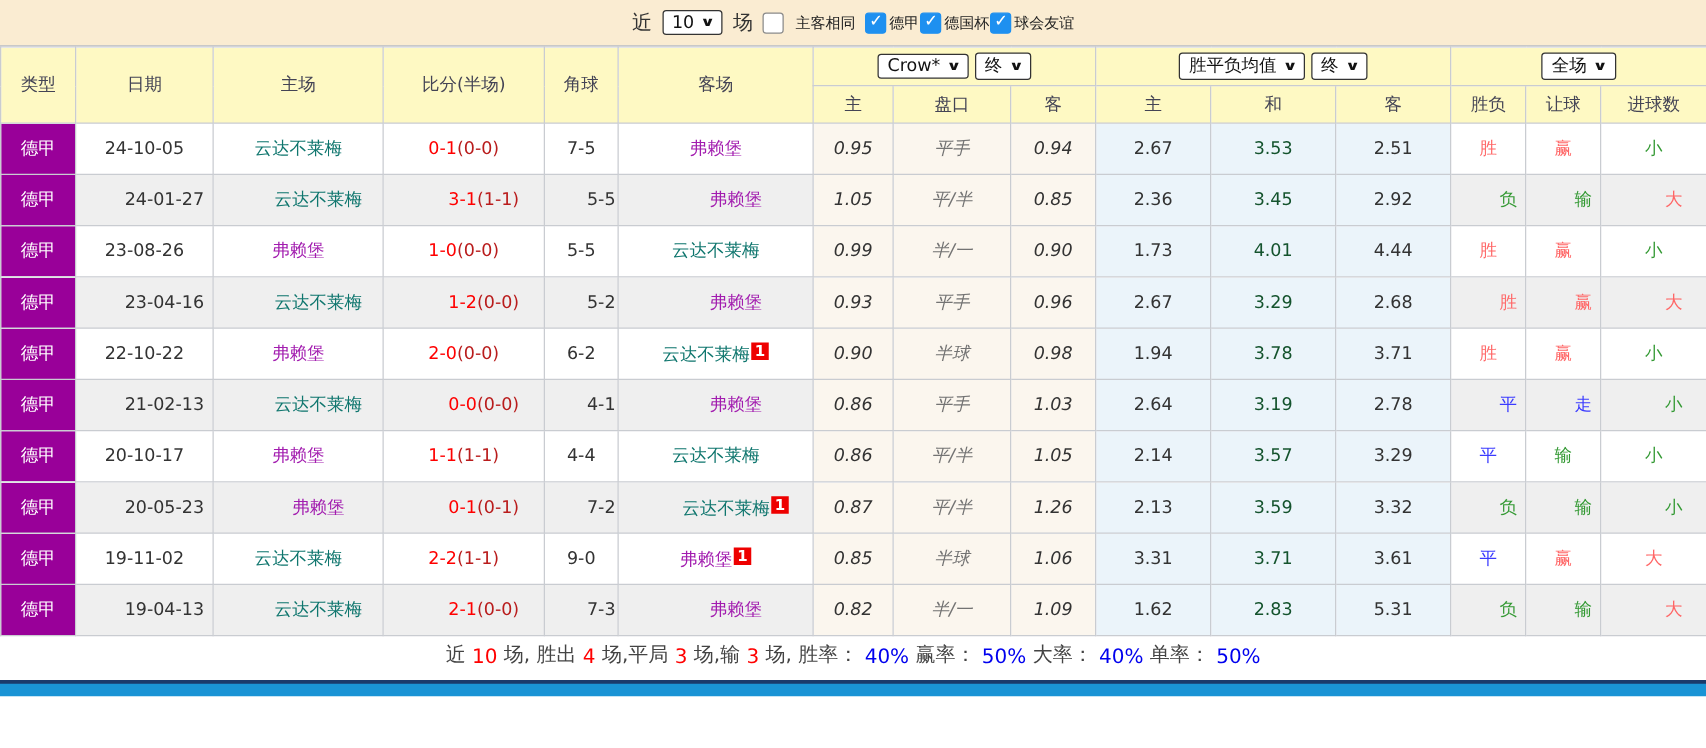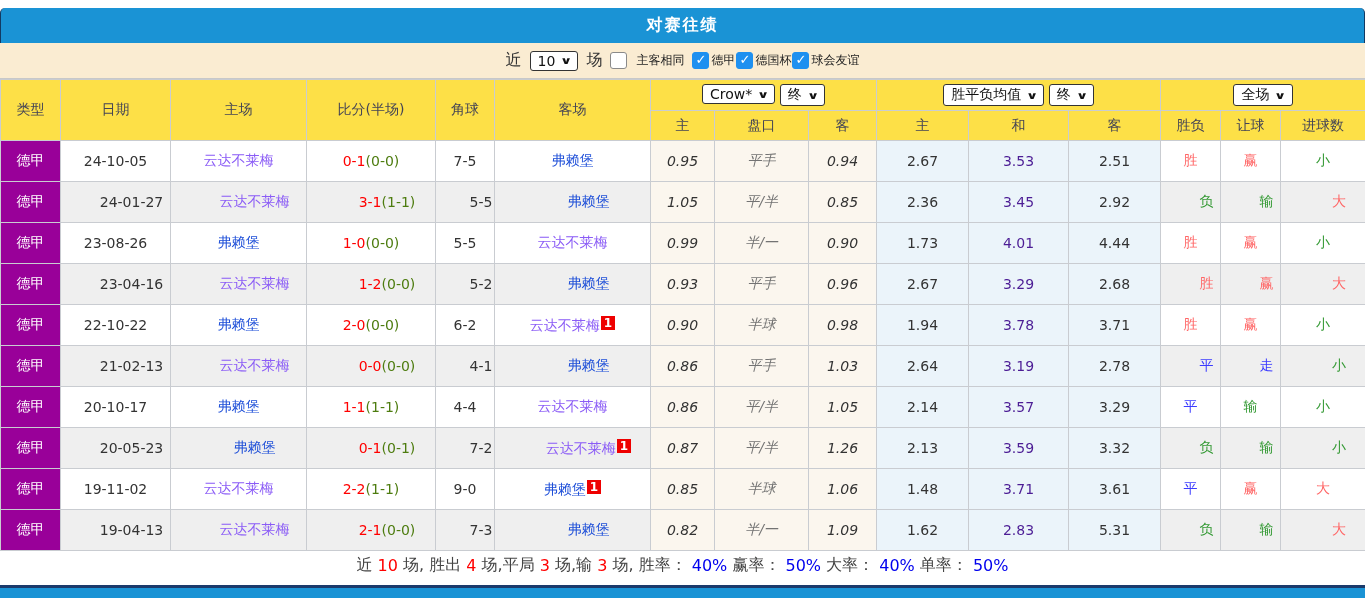--- a/index.html
+++ b/index.html
@@ -21,57 +21,54 @@
   .sel .chev { font-size:10px; font-weight:bold; transform:scaleX(1.5); color:#111; }
   .cb { display:inline-block; width:17px; height:17px; border-radius:3px; background:#fff;
     border:1px solid #8a8a8a; vertical-align:middle; cursor:pointer; position:relative; }
   .cb.checked { background:#1e90f0; border-color:#1e90f0; }
   .cb.checked::after { content:"✓"; position:absolute; left:2px; top:-1px; color:#fff;
     font-size:13px; font-weight:bold; }
   .cb-label { font-size:12px; color:#222; margin-left:1px; }
 
   table { width:1365px; border-collapse:collapse; table-layout:fixed; }
   th, td { border:1px solid #c9ccd1; text-align:center; overflow:hidden; white-space:nowrap; }
-  thead th { background:#fde047; font-weight:normal; font-size:14px; color:#445;margin-top:28px; }
+  thead th { background:#fef9c3; font-weight:normal; font-size:14px; color:#445;margin-top:28px; }
   thead tr.hr-a th { height:31px; }
   thead tr.hr-b th { height:30px; }
   tbody td { height:41px; font-size:14px; color:#333; background:#fff; }
   tbody tr.alt td.plain, tbody tr.alt td.res { background:#efefef;padding-left:32px; }
   td.type { background:#990099 !important; color:#fff; font-size:14px; }
   td.odds { background:#fbf6ee !important;font-style:italic; }
   td.avg  { background:#ebf4fa !important; }
   .hcap { color:#737373; }
-  .avg-draw { color:#4c1d95;margin-top:16px; }
+  .avg-draw { color:#14532d;margin-top:16px; }
   .score-red { color:#ff0000; }
-  .half { color:#4d7c0f; }
-  .team-gray { color:#8b5cf6;text-align:center; }
-  .team-green { color:#1d4ed8; }
+  .half { color:#b91c1c; }
+  .team-gray { color:#0f766e;text-align:center; }
+  .team-green { color:#a21caf; }
   .c-red { color:#ff6666; }
   .c-green { color:#339933; }
   .c-blue { color:#3b3bff; }
   .badge { display:inline-block; background:#ee0000; color:#fff; font-size:12px;
     font-weight:bold; line-height:14px; padding:0 3px; margin-left:1px;
     vertical-align:3px; }
 
   .footer { height:30px; display:flex; align-items:center; justify-content:center;
     font-size:16px; color:#444; gap:0; }
   .footer .f-red { color:#ff0000; }
   .footer .f-blue { color:#0000ee; }
   .footer span { white-space:pre; }
 
   .bottom-bar { margin-top:5px; height:13px; background:#1a93d5; border-top:3px solid #1b3a6b; }
 </style>
 </head>
 <body>
 
 <div class="page">
 
-  <div class="title-bar">
-    <span>对赛往绩</span>
-  </div>
 
   <div class="filter-bar">
     <span>近</span>
     <span class="sel">
       <span>10</span>
       <span class="chev">∨</span>
     </span>
     <span>场</span>
     <span class="cb" id="same-venue-cb"></span>
     <span class="cb-label">主客相同</span>
@@ -290,21 +287,21 @@
         <tr>
           <td class="type"><span>德甲</span></td>
           <td class="plain"><span>19-11-02</span></td>
           <td class="plain"><span class="team-gray">云达不莱梅</span></td>
           <td class="plain"><span class="score-red">2-2</span><span class="half">(1-1)</span></td>
           <td class="plain"><span>9-0</span></td>
           <td class="plain"><span class="team-green">弗赖堡</span><span class="badge">1</span></td>
           <td class="odds"><span>0.85</span></td>
           <td class="odds"><span class="hcap">半球</span></td>
           <td class="odds"><span>1.06</span></td>
-          <td class="avg"><span>1.48</span></td>
+          <td class="avg"><span>3.31</span></td>
           <td class="avg"><span class="avg-draw">3.71</span></td>
           <td class="avg"><span>3.61</span></td>
           <td class="res"><span class="c-blue">平</span></td>
           <td class="res"><span class="c-red">赢</span></td>
           <td class="res"><span class="c-red">大</span></td>
         </tr>
         <tr class="alt">
           <td class="type"><span>德甲</span></td>
           <td class="plain"><span>19-04-13</span></td>
           <td class="plain"><span class="team-gray">云达不莱梅</span></td>

